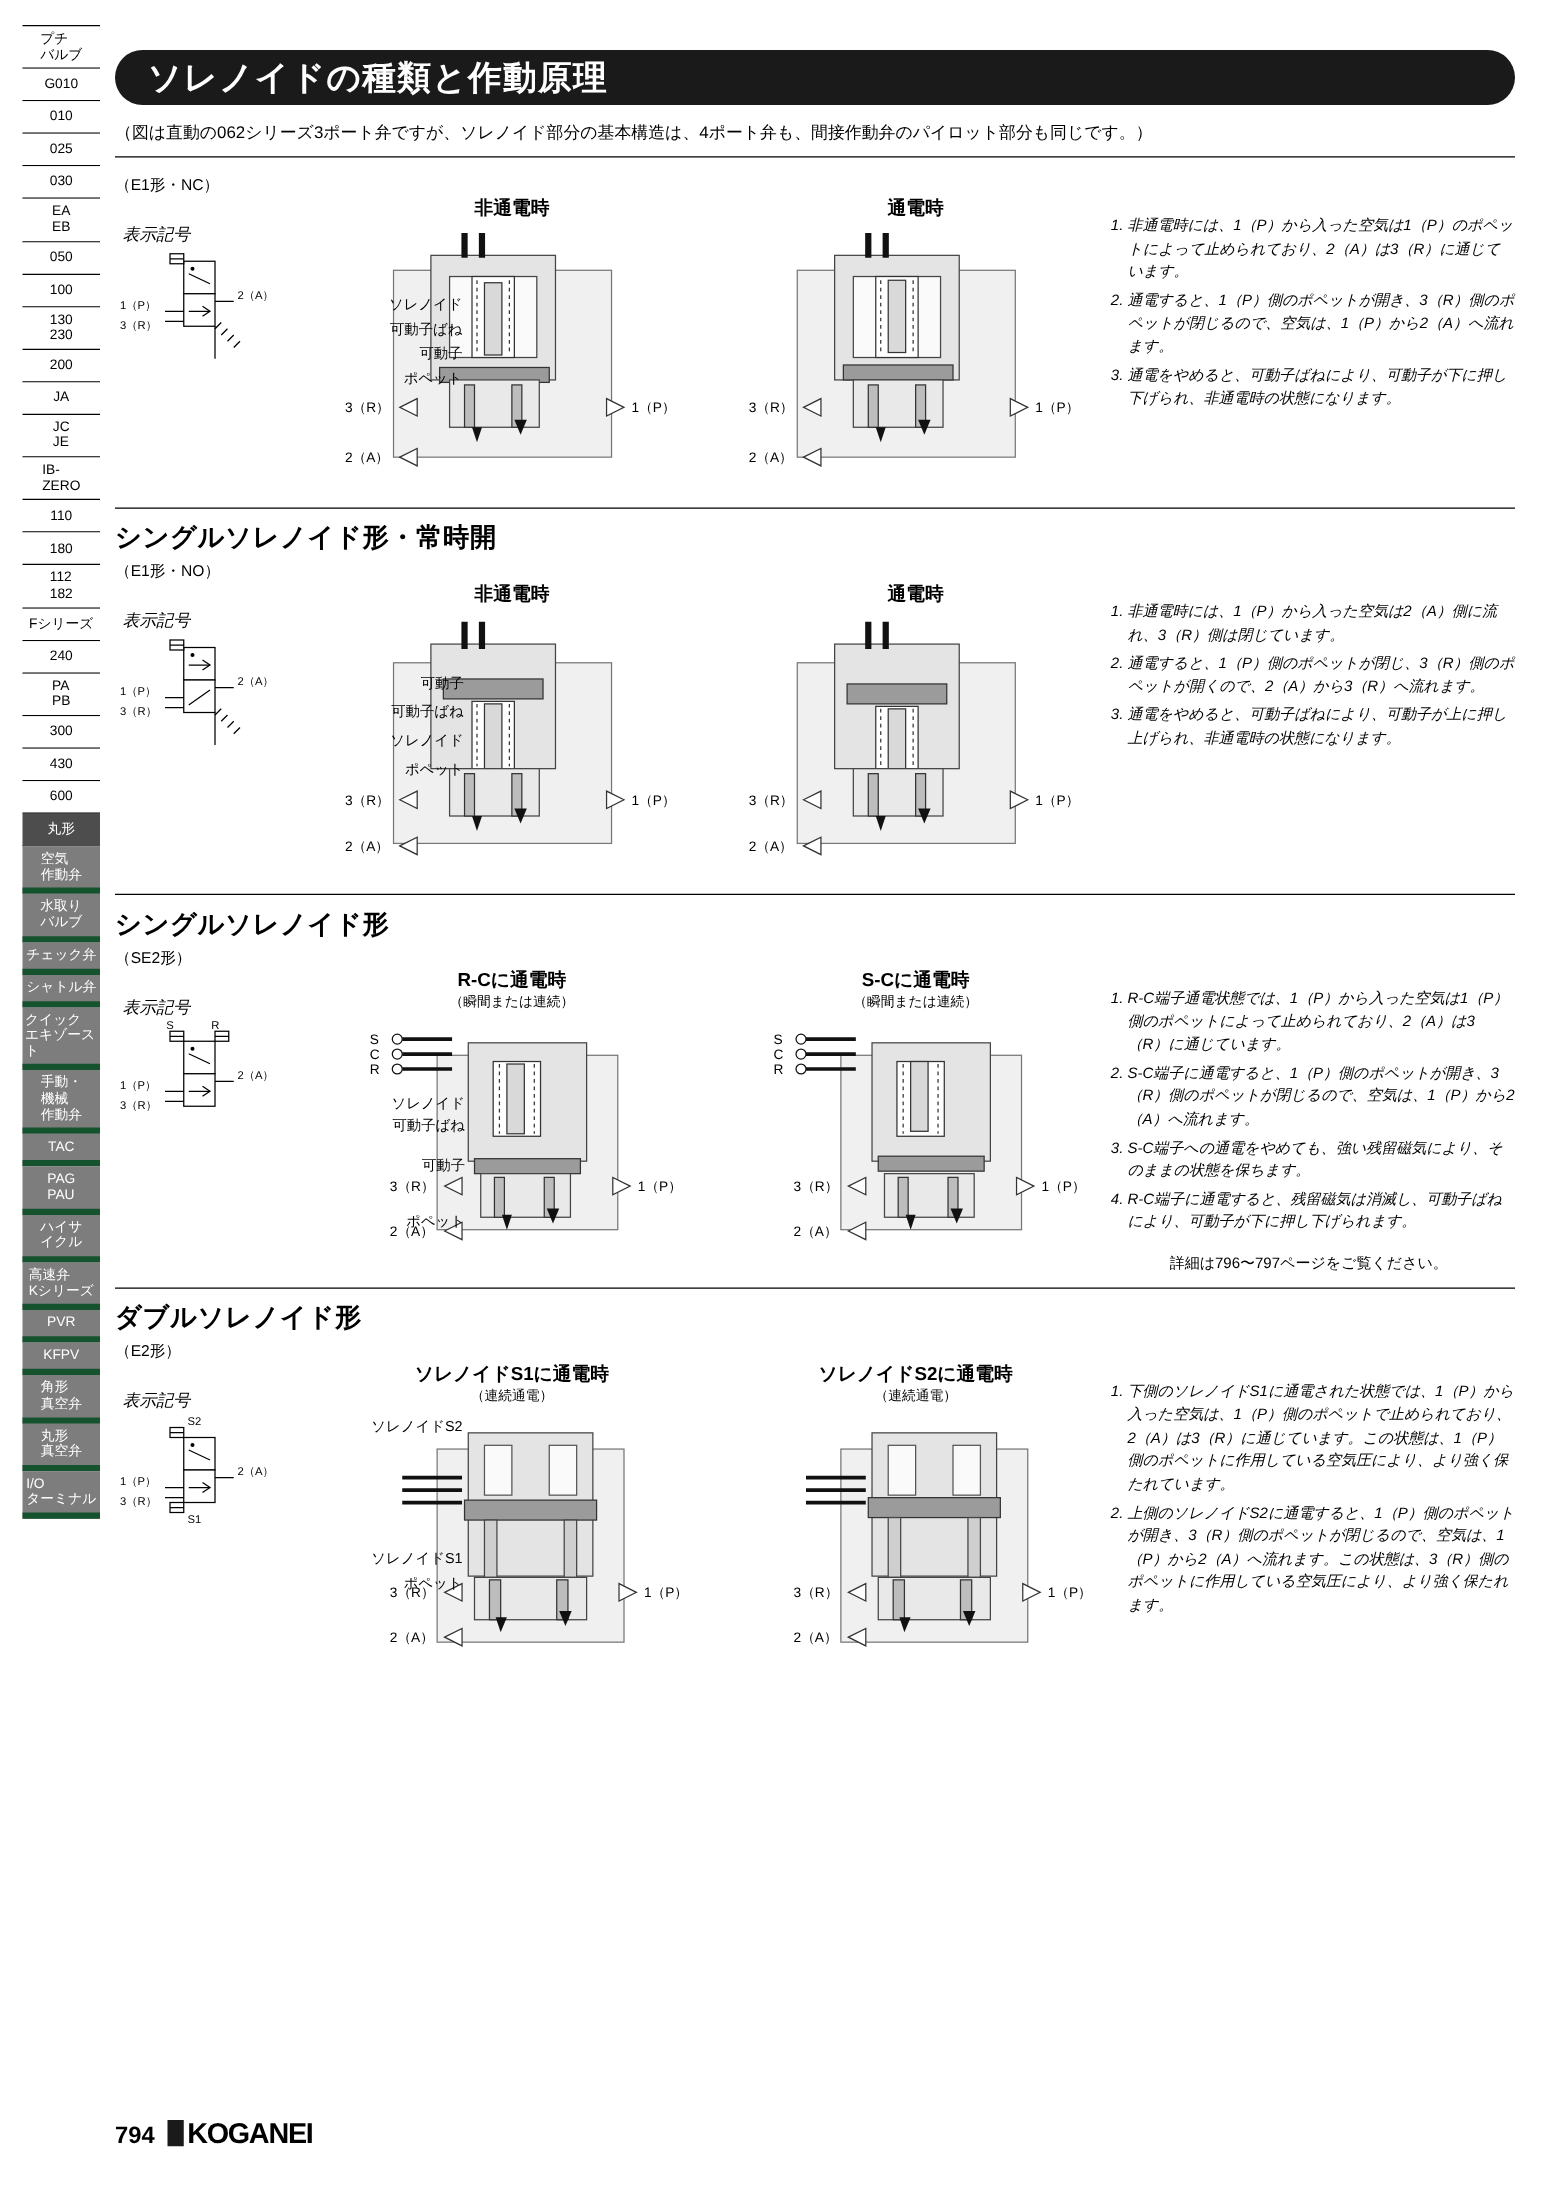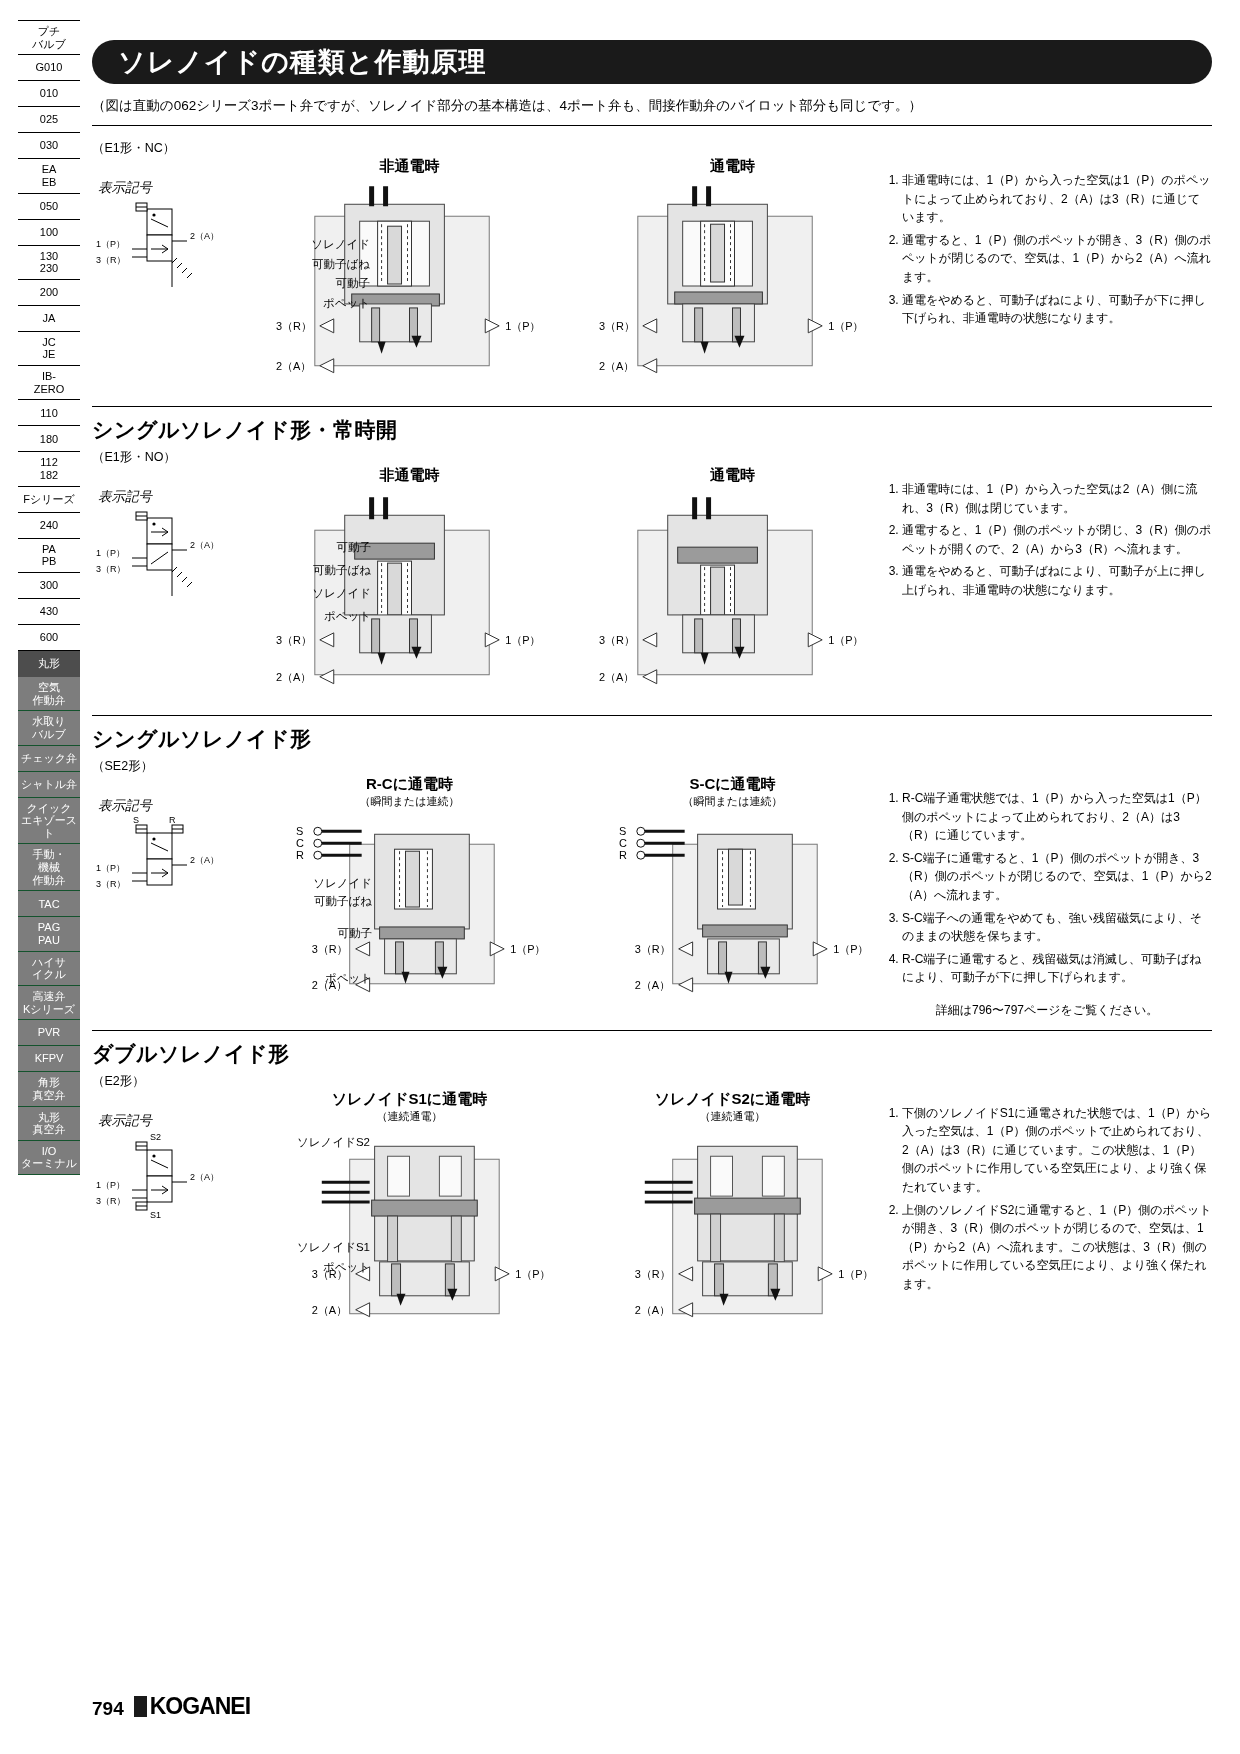--- a/index.html
+++ b/index.html
@@ -9,27 +9,27 @@
     color:#000;position:relative;overflow:hidden;
   }
   
   #sidebar{
     position:absolute;left:18px;top:20px;width:62px;
   }
   .tab{
     width:62px;min-height:26px;box-sizing:border-box;
     border-bottom:1px solid #000;
     display:flex;align-items:center;justify-content:center;
-    font-size:11px;line-height:1.15;text-align:center;
+    font-size:11px;line-height:1.15;
     padding:4px 2px;color:#000;background:#fff;
     white-space:pre-line;
   }
   .tab.first{border-top:1px solid #000;}
   .tab.dark{background:#4d4d4d;color:#fff;border-bottom:1px solid #4d4d4d;}
-  .tab.mid{background:#7d7d7d;color:#fff;border-bottom:1px solid #14532d;}
+  .tab.mid{background:#7d7d7d;color:#fff;border-bottom:5px solid #14532d;}
   
   #page{
     position:absolute;left:92px;top:40px;width:1120px;
   }
   #title-bar{
     background:#1a1a1a;color:#fff;border-radius:22px;
     height:44px;display:flex;align-items:center;padding:0 26px;
     font-size:27px;font-weight:bold;letter-spacing:1px;
   }
   #subtitle{
@@ -39,21 +39,21 @@
   
   .section{position:relative;padding-top:9px;}
   .sec-head{font-size:21px;font-weight:bold;letter-spacing:.5px;}
   .sec-sub{font-size:12.5px;margin-top:5px;}
   .sec-body{display:flex;}
   .col-symbol{width:168px;padding-top:22px;}
   .sym-label{font-size:13.5px;margin-left:6px;font-style:italic;}
   .col-fig{flex:1;position:relative;}
   .col-text{width:330px;padding-top:14px;font-size:12px;line-height:1.55;}
   .col-text ol{margin:0;padding-left:20px;}
-  .col-text li{margin-bottom:4px;}
+  .col-text li{margin-bottom:4px;font-style:italic;}
   .note{margin-top:14px;text-align:center;font-size:12px;}
   
   .figs{display:flex;gap:24px;}
   .fig{width:50%;position:relative;}
   .fig-cap{text-align:center;font-size:15px;font-weight:bold;}
   .fig-cap small{display:block;font-weight:normal;font-size:11px;}
   .callouts{position:absolute;font-size:11.5px;}
   
   #footer{
     position:absolute;left:92px;bottom:34px;display:flex;align-items:flex-end;gap:10px;

